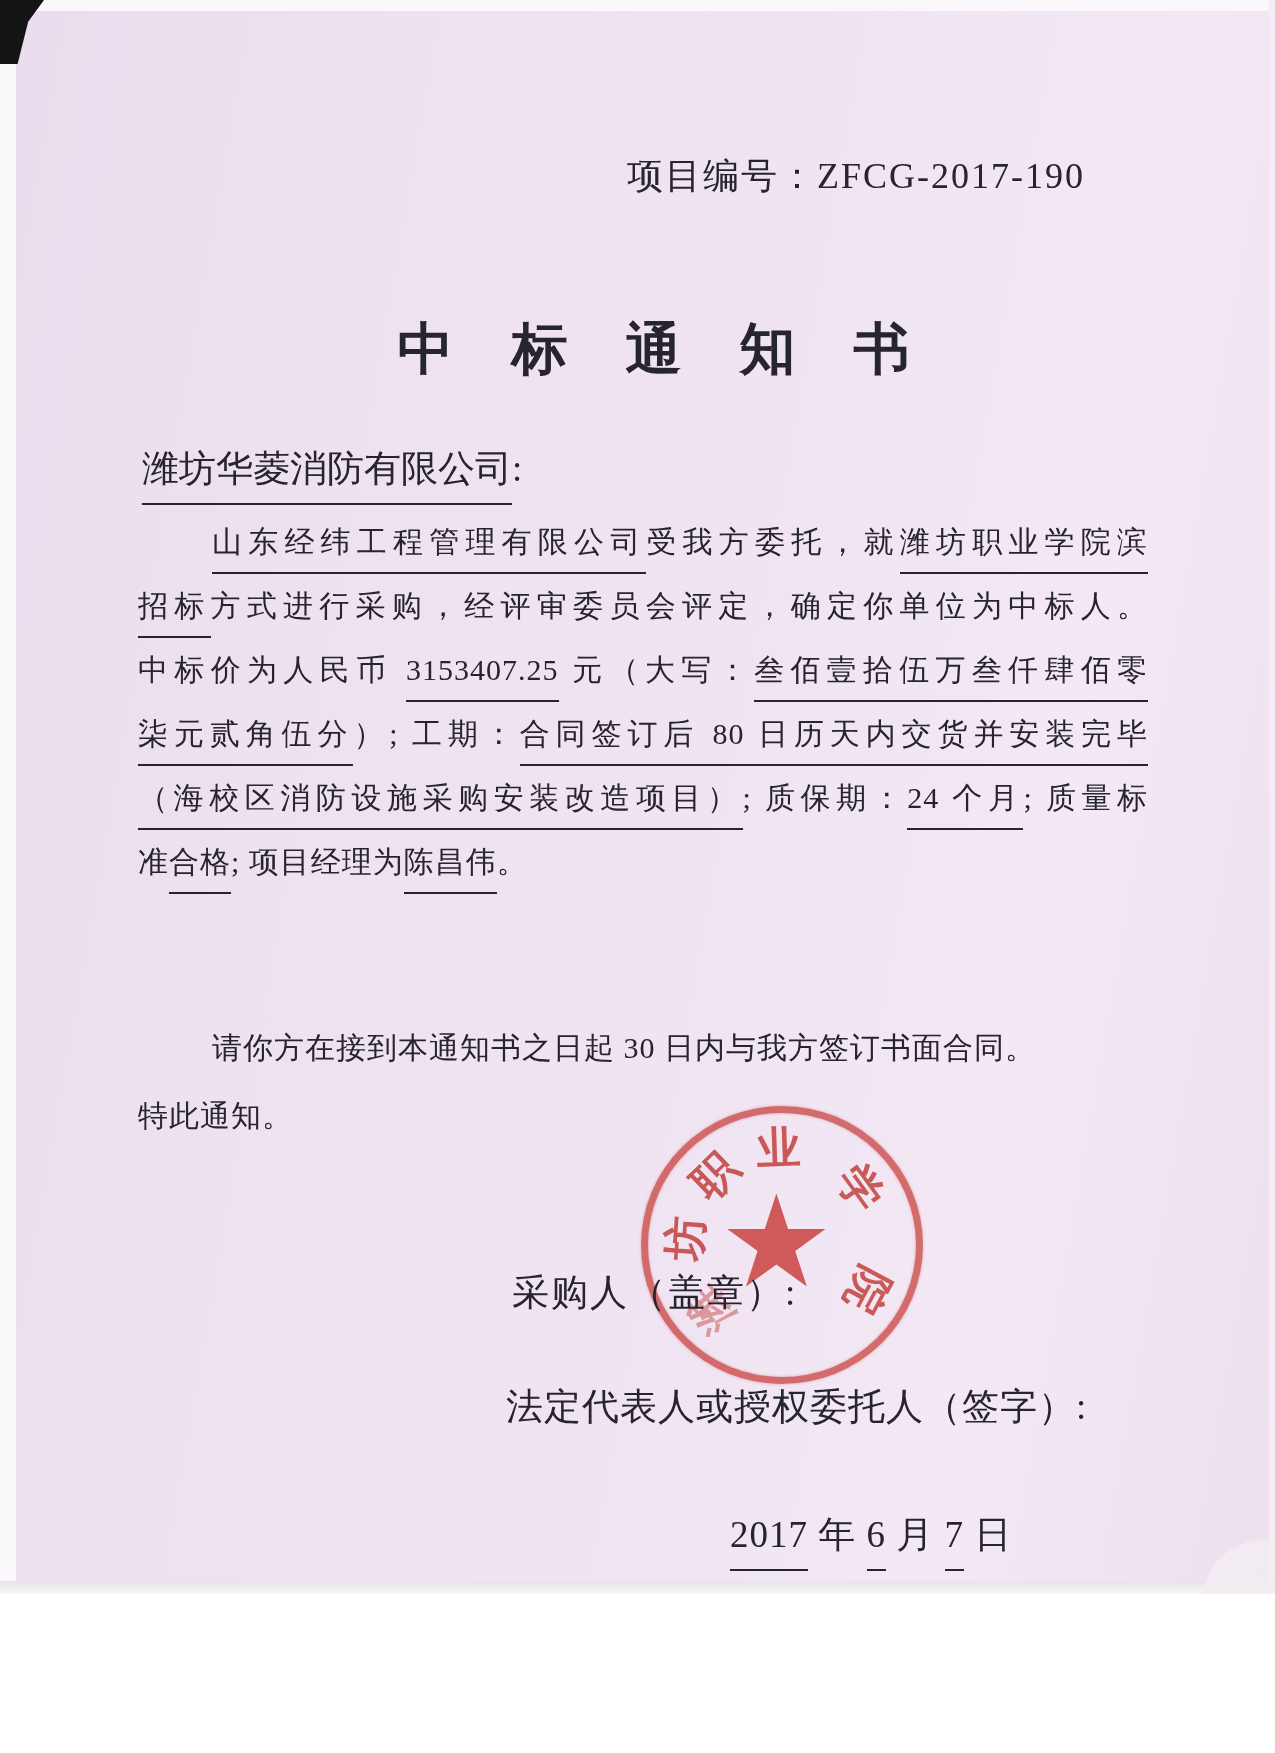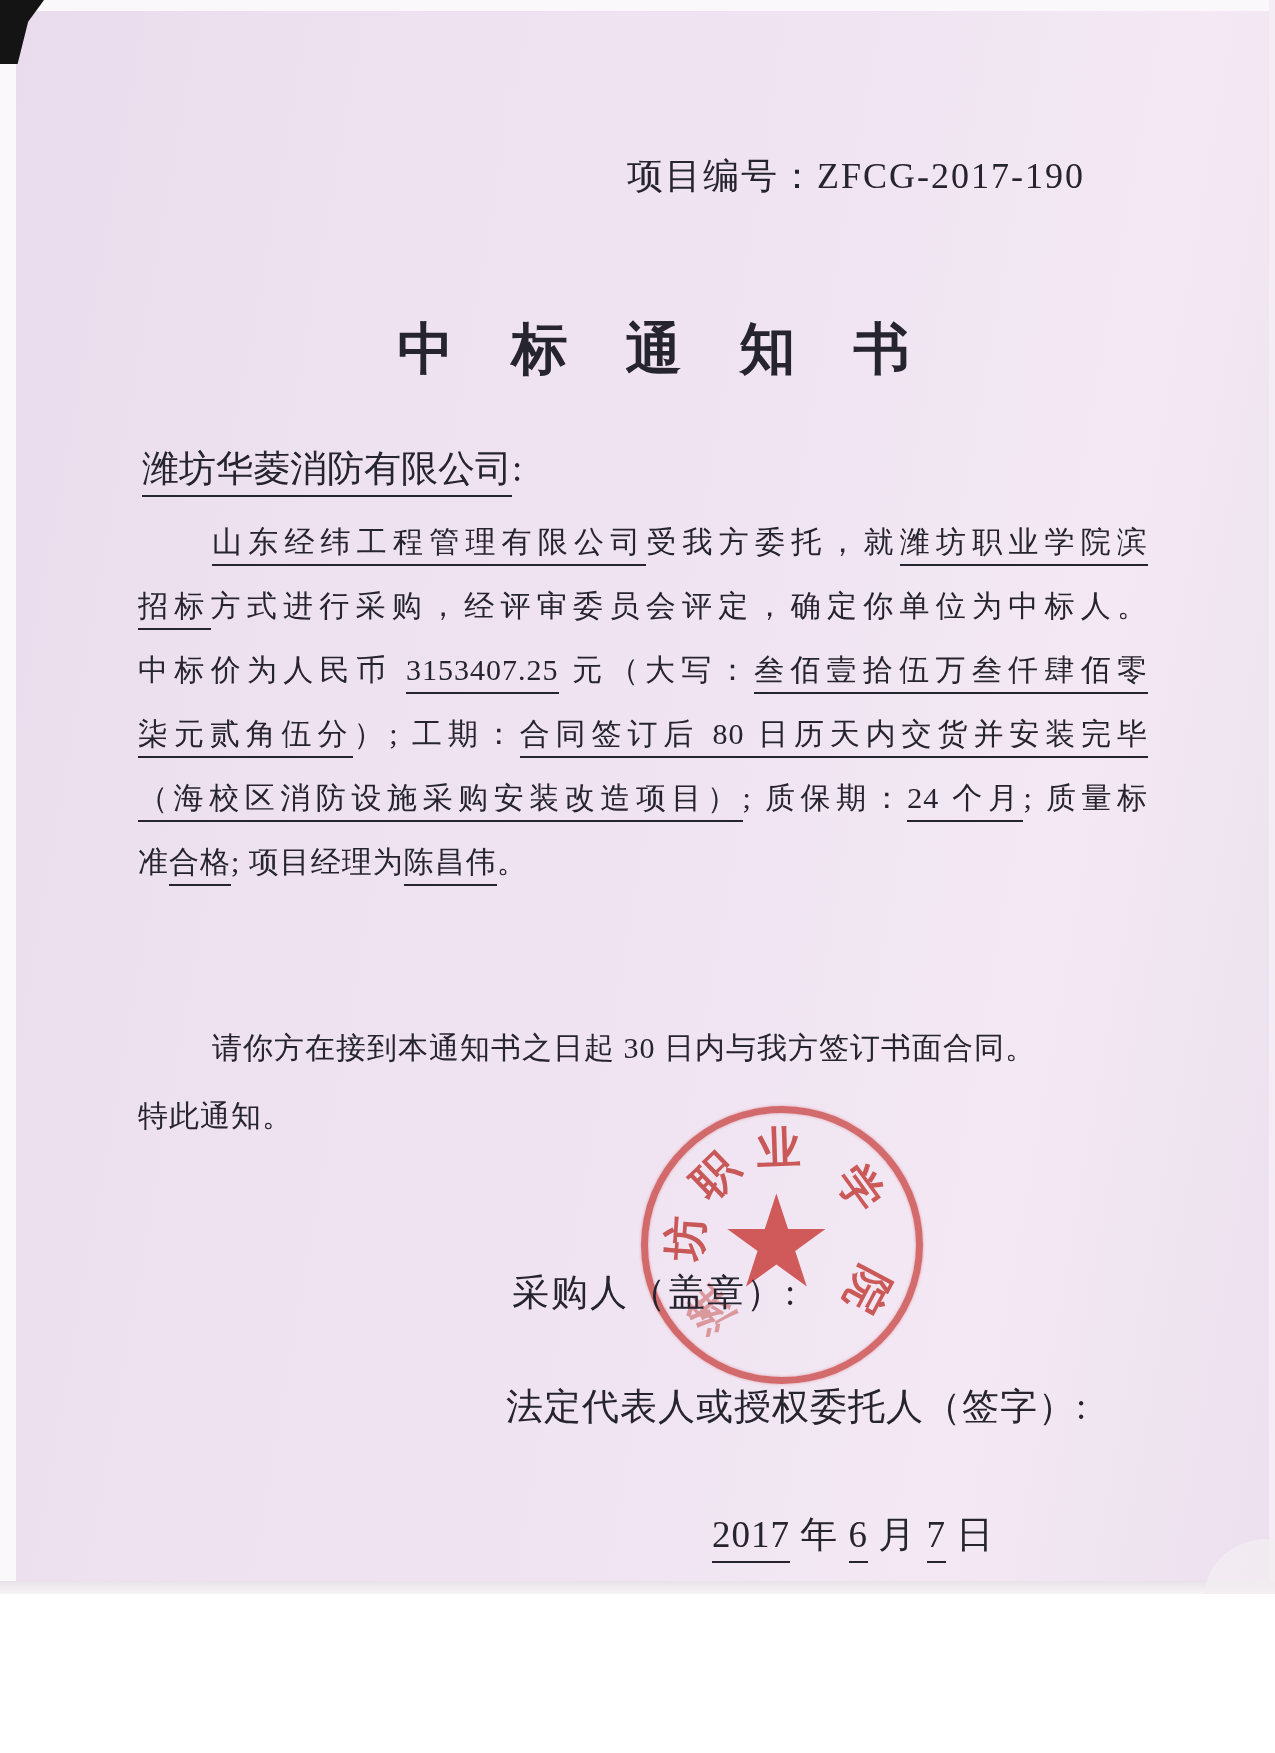--- a/index.html
+++ b/index.html
@@ -33,25 +33,25 @@
   .doc-title{position:absolute;left:0;top:296px;width:100%;margin:16px;text-align:center;
     font-size:56px;font-weight:bold;letter-spacing:22px;text-indent:22px;}
   .addressee{position:absolute;left:142px;top:444px;font-size:37px;}
   .para{position:absolute;left:138px;width:1010px;font-size:30px;text-align:justify;letter-spacing:1px;}
   .para1{top:510px;}
   .para1 .line{line-height:64px;height:64px;white-space:nowrap;}
   .para1 .line:not(:last-child){text-align-last:justify;}
   .para2{top:1014px;}
   .para2 .line{line-height:68px;height:68px;white-space:nowrap;}
   .indent{text-indent:74px;}
-  .u{border-bottom:2px solid #26242e;padding-bottom:6px;}
+  .u{border-bottom:2px solid #26242e;padding-bottom:14px;}
 
   .purchaser{position:absolute;left:512px;top:1268px;font-size:37px;letter-spacing:2px;text-align:right;}
   .legalrep{position:absolute;left:506px;top:1382px;font-size:37px;letter-spacing:1px;}
-  .date-line{position:absolute;left:712px;top:1510px;font-size:37px;letter-spacing:1px;}
+  .date-line{position:absolute;left:730px;top:1510px;font-size:37px;letter-spacing:1px;}
 
   
   .stamp{position:absolute;left:641px;top:1106px;width:268px;height:264px;
     border:7px solid rgba(214,80,74,0.78);border-radius:50%;
     mix-blend-mode:multiply;
     box-shadow:0 0 3px rgba(214,80,74,0.45), inset 0 0 3px rgba(214,80,74,0.45);}
   .stamp .star{position:absolute;left:50%;top:50%;transform:translate(-55%,-52%);
     font-size:128px;line-height:1;color:rgba(215,78,72,0.88);
     font-family:"DejaVu Sans",sans-serif;}
   .stamp-char{position:absolute;left:50%;top:50%;font-size:44px;font-weight:bold;

